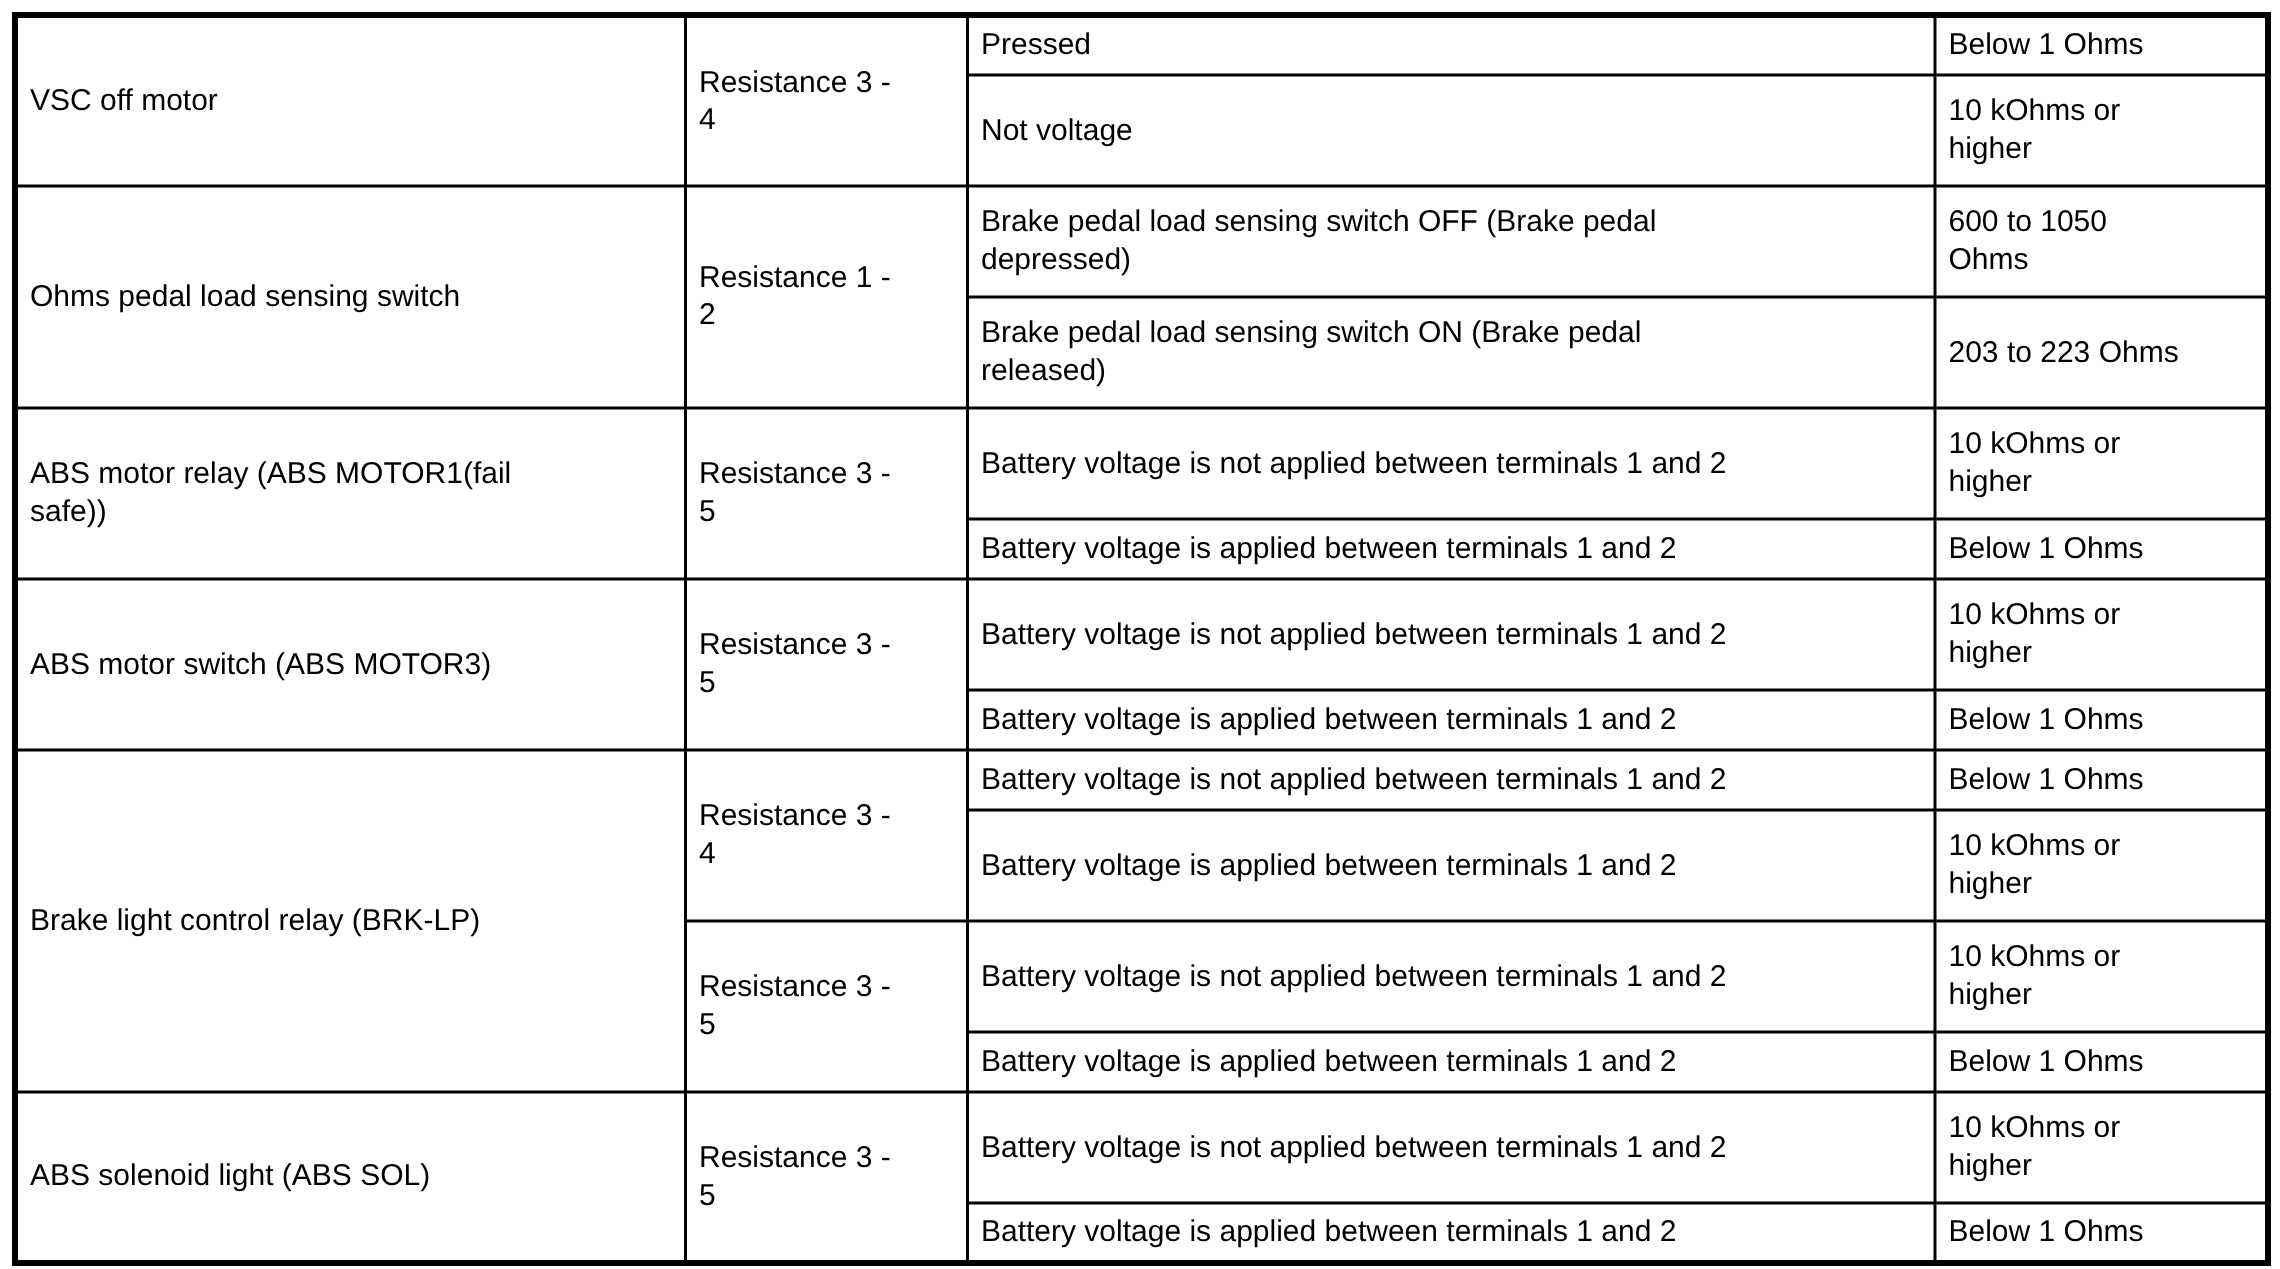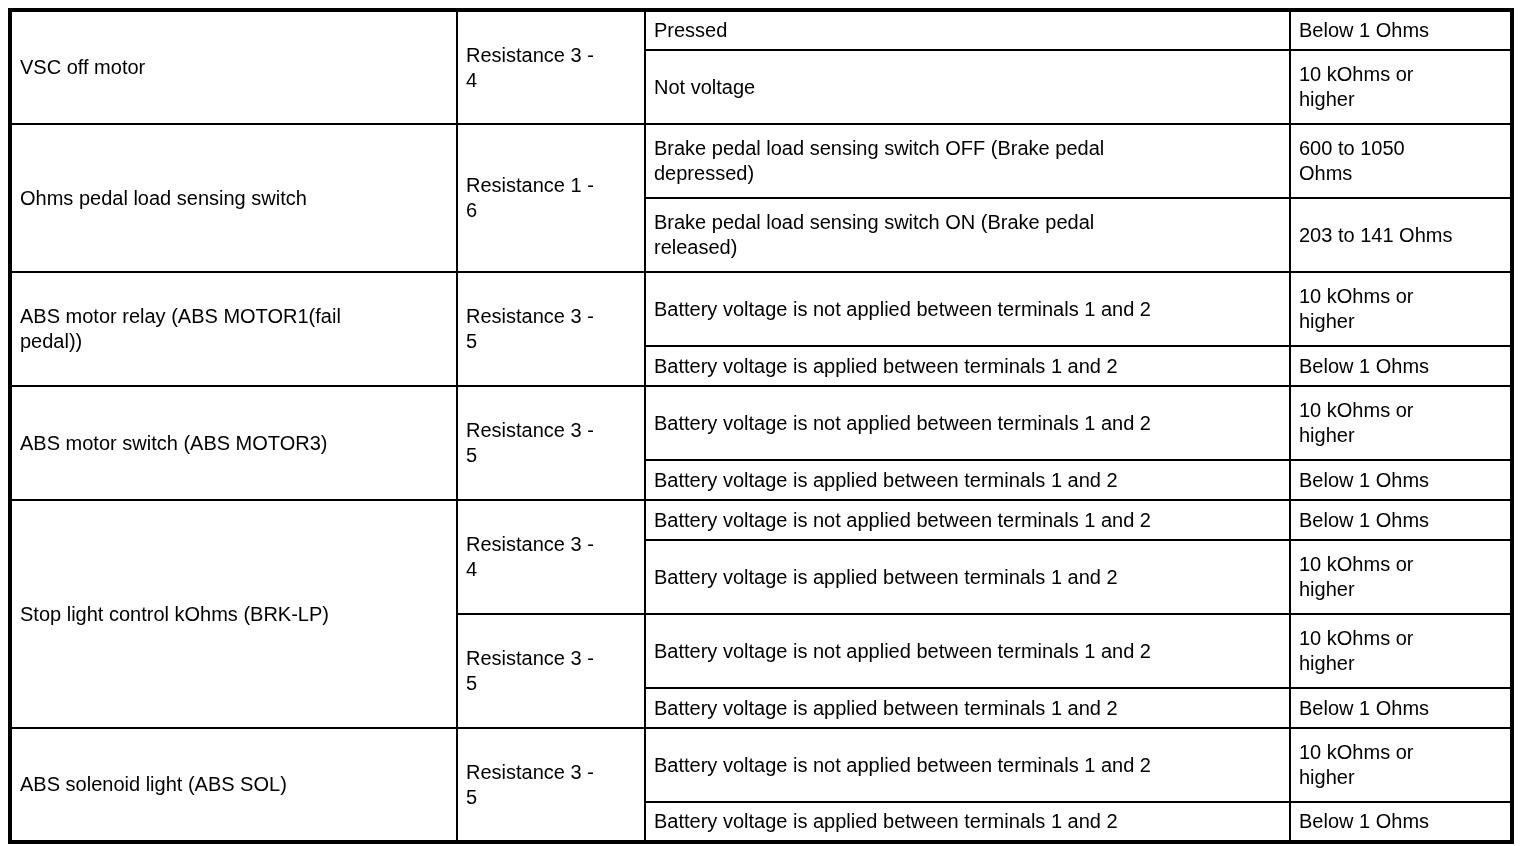--- a/index.html
+++ b/index.html
@@ -58,35 +58,35 @@
     </tr>
     <tr class="h-t">
       <td>Not voltage</td>
       <td>10 kOhms or
 higher</td>
     </tr>
 
     <tr class="h-t">
       <td rowspan="2">Ohms pedal load sensing switch</td>
       <td rowspan="2">Resistance 1 -
-6</td>
+2</td>
       <td>Brake pedal load sensing switch OFF (Brake pedal
 depressed)</td>
       <td>600 to 1050
 Ohms</td>
     </tr>
     <tr class="h-t">
       <td>Brake pedal load sensing switch ON (Brake pedal
 released)</td>
-      <td>203 to 141 Ohms</td>
+      <td>203 to 223 Ohms</td>
     </tr>
 
     <tr class="h-t">
       <td rowspan="2">ABS motor relay (ABS MOTOR1(fail
-pedal))</td>
+safe))</td>
       <td rowspan="2">Resistance 3 -
 5</td>
       <td>Battery voltage is not applied between terminals 1 and 2</td>
       <td>10 kOhms or
 higher</td>
     </tr>
     <tr class="h-s">
       <td>Battery voltage is applied between terminals 1 and 2</td>
       <td>Below 1 Ohms</td>
     </tr>
@@ -98,21 +98,21 @@
       <td>Battery voltage is not applied between terminals 1 and 2</td>
       <td>10 kOhms or
 higher</td>
     </tr>
     <tr class="h-s">
       <td>Battery voltage is applied between terminals 1 and 2</td>
       <td>Below 1 Ohms</td>
     </tr>
 
     <tr class="h-s">
-      <td rowspan="4">Stop light control kOhms (BRK-LP)</td>
+      <td rowspan="4">Brake light control relay (BRK-LP)</td>
       <td rowspan="2">Resistance 3 -
 4</td>
       <td>Battery voltage is not applied between terminals 1 and 2</td>
       <td>Below 1 Ohms</td>
     </tr>
     <tr class="h-t">
       <td>Battery voltage is applied between terminals 1 and 2</td>
       <td>10 kOhms or
 higher</td>
     </tr>

